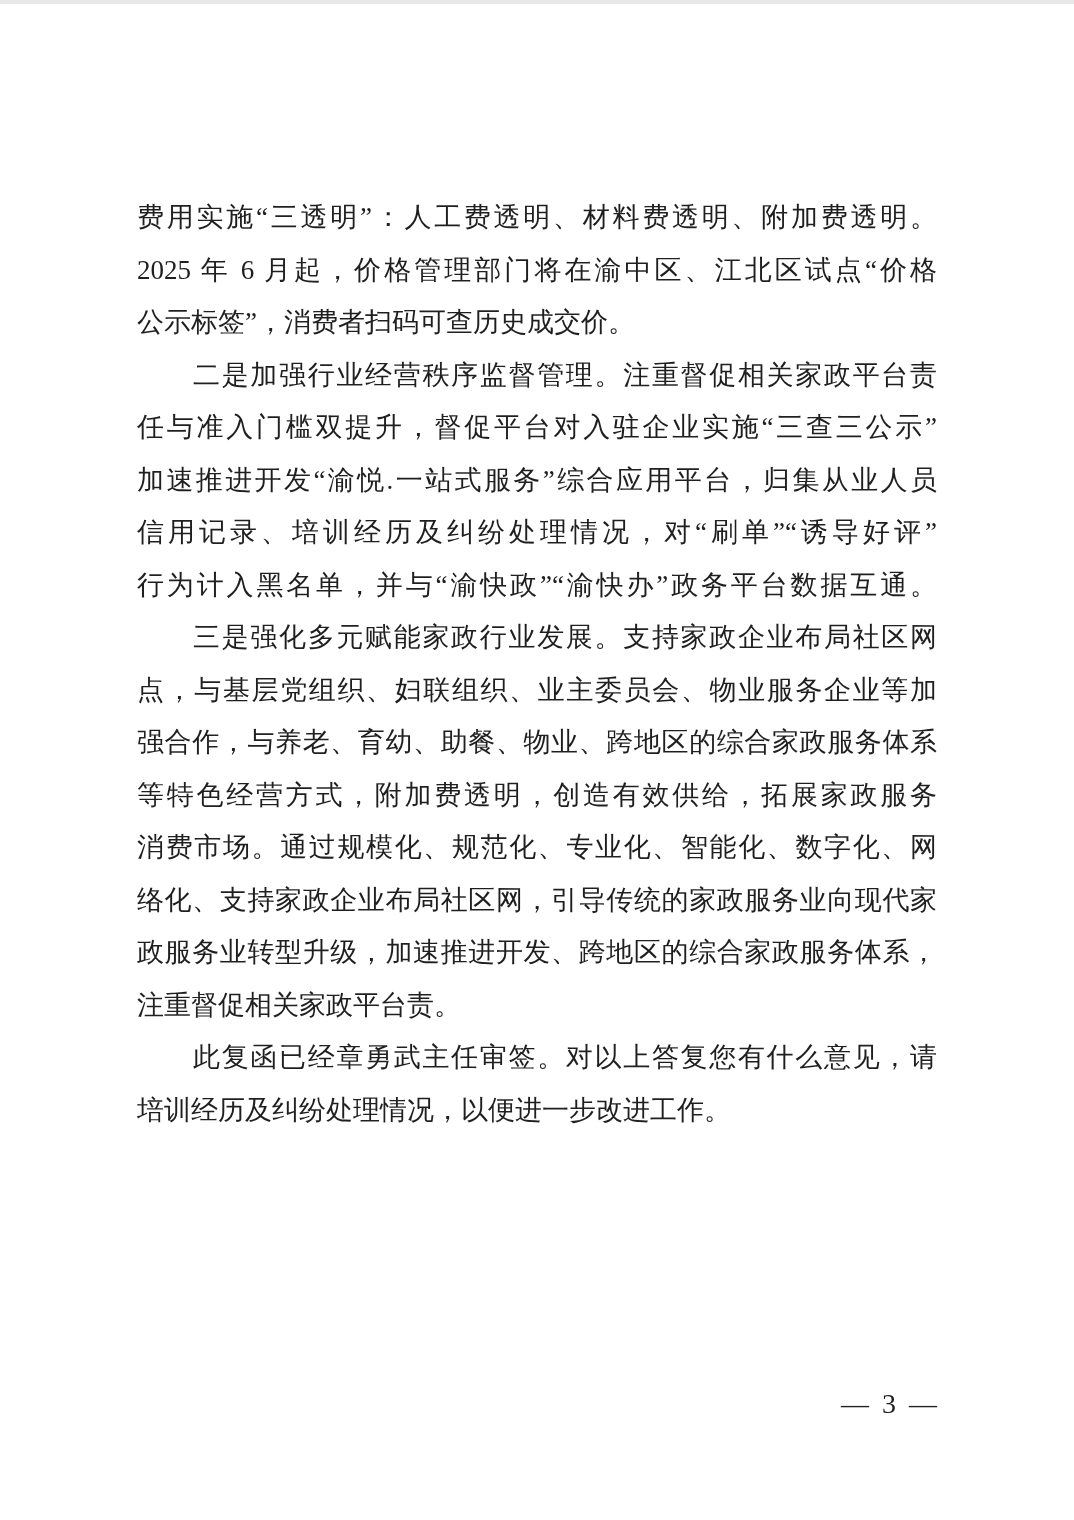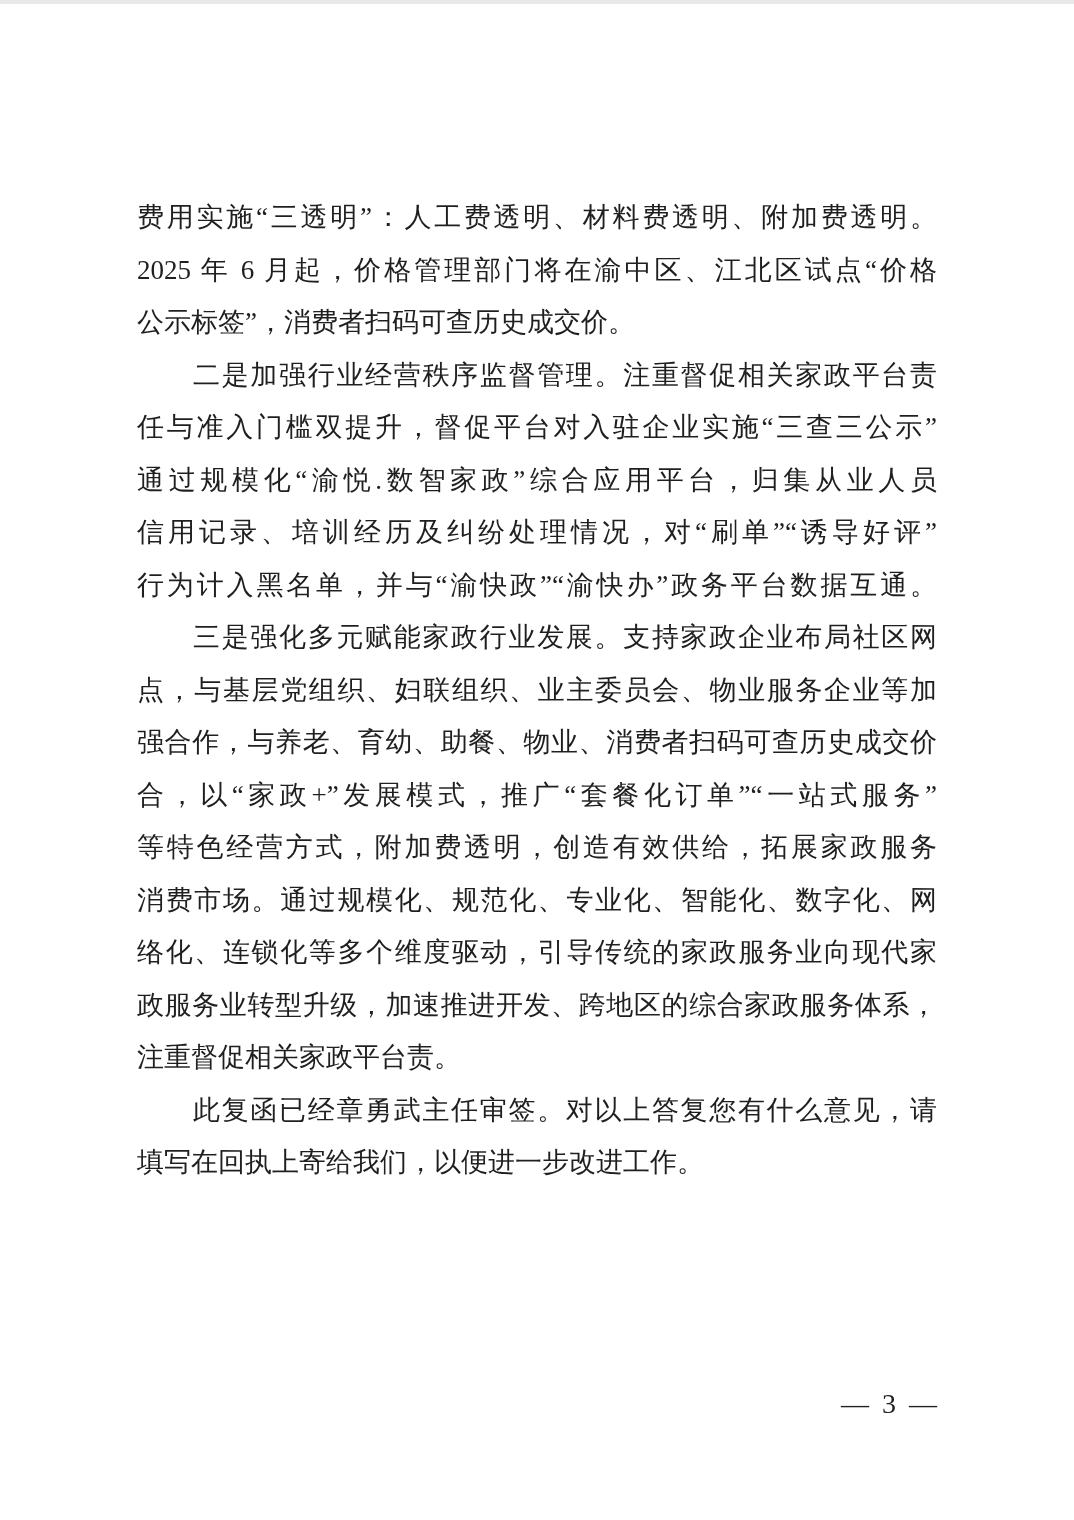--- a/index.html
+++ b/index.html
@@ -56,29 +56,28 @@
 </head>
 <body>
 
 <div class="page">
   <div class="text-block">
     <div class="line">费用实施“三透明”：人工费透明、材料费透明、附加费透明。</div>
     <div class="line">2025 年 6 月起，价格管理部门将在渝中区、江北区试点“价格</div>
     <div class="line end">公示标签”，消费者扫码可查历史成交价。</div>
     <div class="line indent">二是加强行业经营秩序监督管理。注重督促相关家政平台责</div>
     <div class="line">任与准入门槛双提升，督促平台对入驻企业实施“三查三公示”</div>
-    <div class="line">通过规模化“渝悦.数智家政”综合应用平台，归集从业人员</div>
+    <div class="line">加速推进开发“渝悦.一站式服务”综合应用平台，归集从业人员</div>
     <div class="line">信用记录、培训经历及纠纷处理情况，对“刷单”“诱导好评”</div>
     <div class="line">行为计入黑名单，并与“渝快政”“渝快办”政务平台数据互通。</div>
     <div class="line indent">三是强化多元赋能家政行业发展。支持家政企业布局社区网</div>
     <div class="line">点，与基层党组织、妇联组织、业主委员会、物业服务企业等加</div>
-    <div class="line">强合作，与养老、育幼、助餐、物业、消费者扫码可查历史成交价</div>
-    <div class="line">合，以“家政+”发展模式，推广“套餐化订单”“一站式服务”</div>
+    <div class="line">强合作，与养老、育幼、助餐、物业、跨地区的综合家政服务体系</div>
     <div class="line">等特色经营方式，附加费透明，创造有效供给，拓展家政服务</div>
     <div class="line">消费市场。通过规模化、规范化、专业化、智能化、数字化、网</div>
-    <div class="line">络化、连锁化等多个维度驱动，引导传统的家政服务业向现代家</div>
+    <div class="line">络化、支持家政企业布局社区网，引导传统的家政服务业向现代家</div>
     <div class="line">政服务业转型升级，加速推进开发、跨地区的综合家政服务体系，</div>
     <div class="line end">注重督促相关家政平台责。</div>
     <div class="line indent">此复函已经章勇武主任审签。对以上答复您有什么意见，请</div>
-    <div class="line end">填写在回执上寄给我们，以便进一步改进工作。</div>
+    <div class="line end">培训经历及纠纷处理情况，以便进一步改进工作。</div>
   </div>
   <div class="page-number">— 3 —</div>
 </div>
 
 </body></html>

